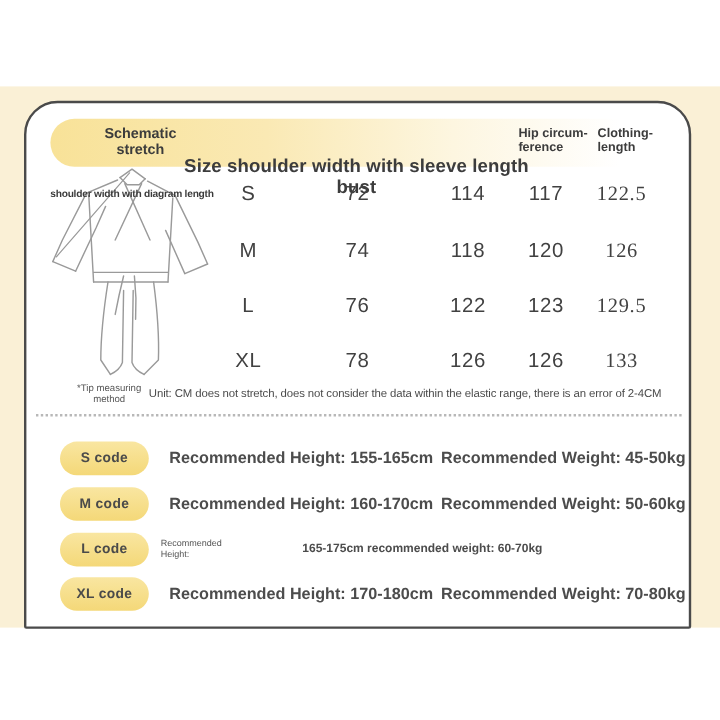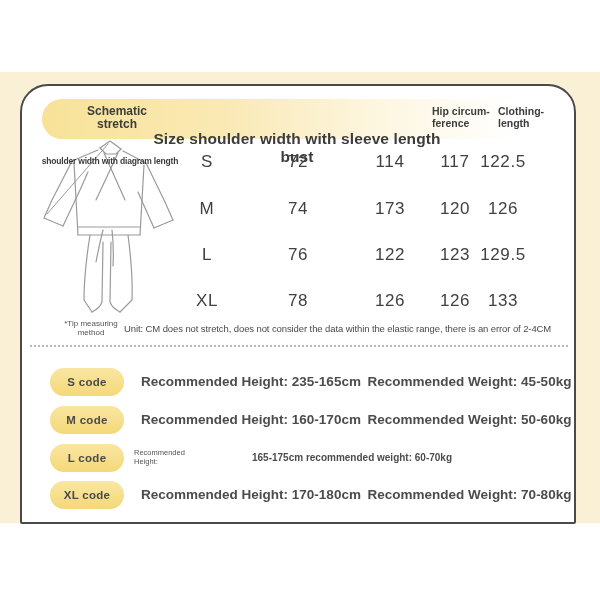--- a/index.html
+++ b/index.html
@@ -37,21 +37,21 @@
   .sketch-label{position:absolute;left:6px;top:70px;width:164px;text-align:center;
     font-size:8.5px;font-weight:700;color:#3b3b3b;letter-spacing:-0.2px;}
   
   .t-row{position:absolute;left:0;width:100%;height:22px;}
   .t-row span{position:absolute;text-align:center;font-size:17px;font-weight:400;
     color:#414141;letter-spacing:0.6px;}
   .c-size{left:150px;width:70px;}
   .c-shoulder{left:238px;width:76px;}
   .c-bust{left:330px;width:76px;}
   .c-hip{left:398px;width:70px;}
-  .c-length{left:443px;width:76px;}
+  .c-length{left:458px;width:76px;font-family:Liberation Serif, serif;}
   .row-s{top:66px;} .row-m{top:113px;} .row-l{top:159px;} .row-xl{top:205px;}
   
   .tip-label{position:absolute;left:36px;top:233px;width:66px;text-align:center;
     font-size:8px;line-height:9px;color:#555;}
   .tip-text{position:absolute;left:102px;top:237px;width:452px;
     font-size:9.5px;color:#4a4a4a;letter-spacing:-0.1px;}
   
   .divider{position:absolute;left:8px;top:259px;width:538px;border-top:2px dotted #b8b8b8;}
   
   .rec-row{position:absolute;left:0;width:100%;height:28px;}
@@ -122,21 +122,21 @@
   <div class="t-row row-s">
     <span class="c-size">S</span>
     <span class="c-shoulder">72</span>
     <span class="c-bust">114</span>
     <span class="c-hip">117</span>
     <span class="c-length">122.5</span>
   </div>
   <div class="t-row row-m">
     <span class="c-size">M</span>
     <span class="c-shoulder">74</span>
-    <span class="c-bust">173</span>
+    <span class="c-bust">118</span>
     <span class="c-hip">120</span>
     <span class="c-length">126</span>
   </div>
   <div class="t-row row-l">
     <span class="c-size">L</span>
     <span class="c-shoulder">76</span>
     <span class="c-bust">122</span>
     <span class="c-hip">123</span>
     <span class="c-length">129.5</span>
   </div>
@@ -149,21 +149,21 @@
   </div>
 
   <div class="tip-label pre">*Tip measuring
 method</div>
   <div class="tip-text">Unit: CM does not stretch, does not consider the data within the elastic range, there is an error of 2-4CM</div>
 
   <div class="divider"></div>
 
   <div class="rec-row rec-1">
     <div class="badge">S code</div>
-    <div class="rec-height">Recommended Height: 235-165cm</div>
+    <div class="rec-height">Recommended Height: 155-165cm</div>
     <div class="rec-weight">Recommended Weight: 45-50kg</div>
   </div>
   <div class="rec-row rec-2">
     <div class="badge">M code</div>
     <div class="rec-height">Recommended Height: 160-170cm</div>
     <div class="rec-weight">Recommended Weight: 50-60kg</div>
   </div>
   <div class="rec-row rec-3">
     <div class="badge">L code</div>
     <div class="rec-small-label pre">Recommended

